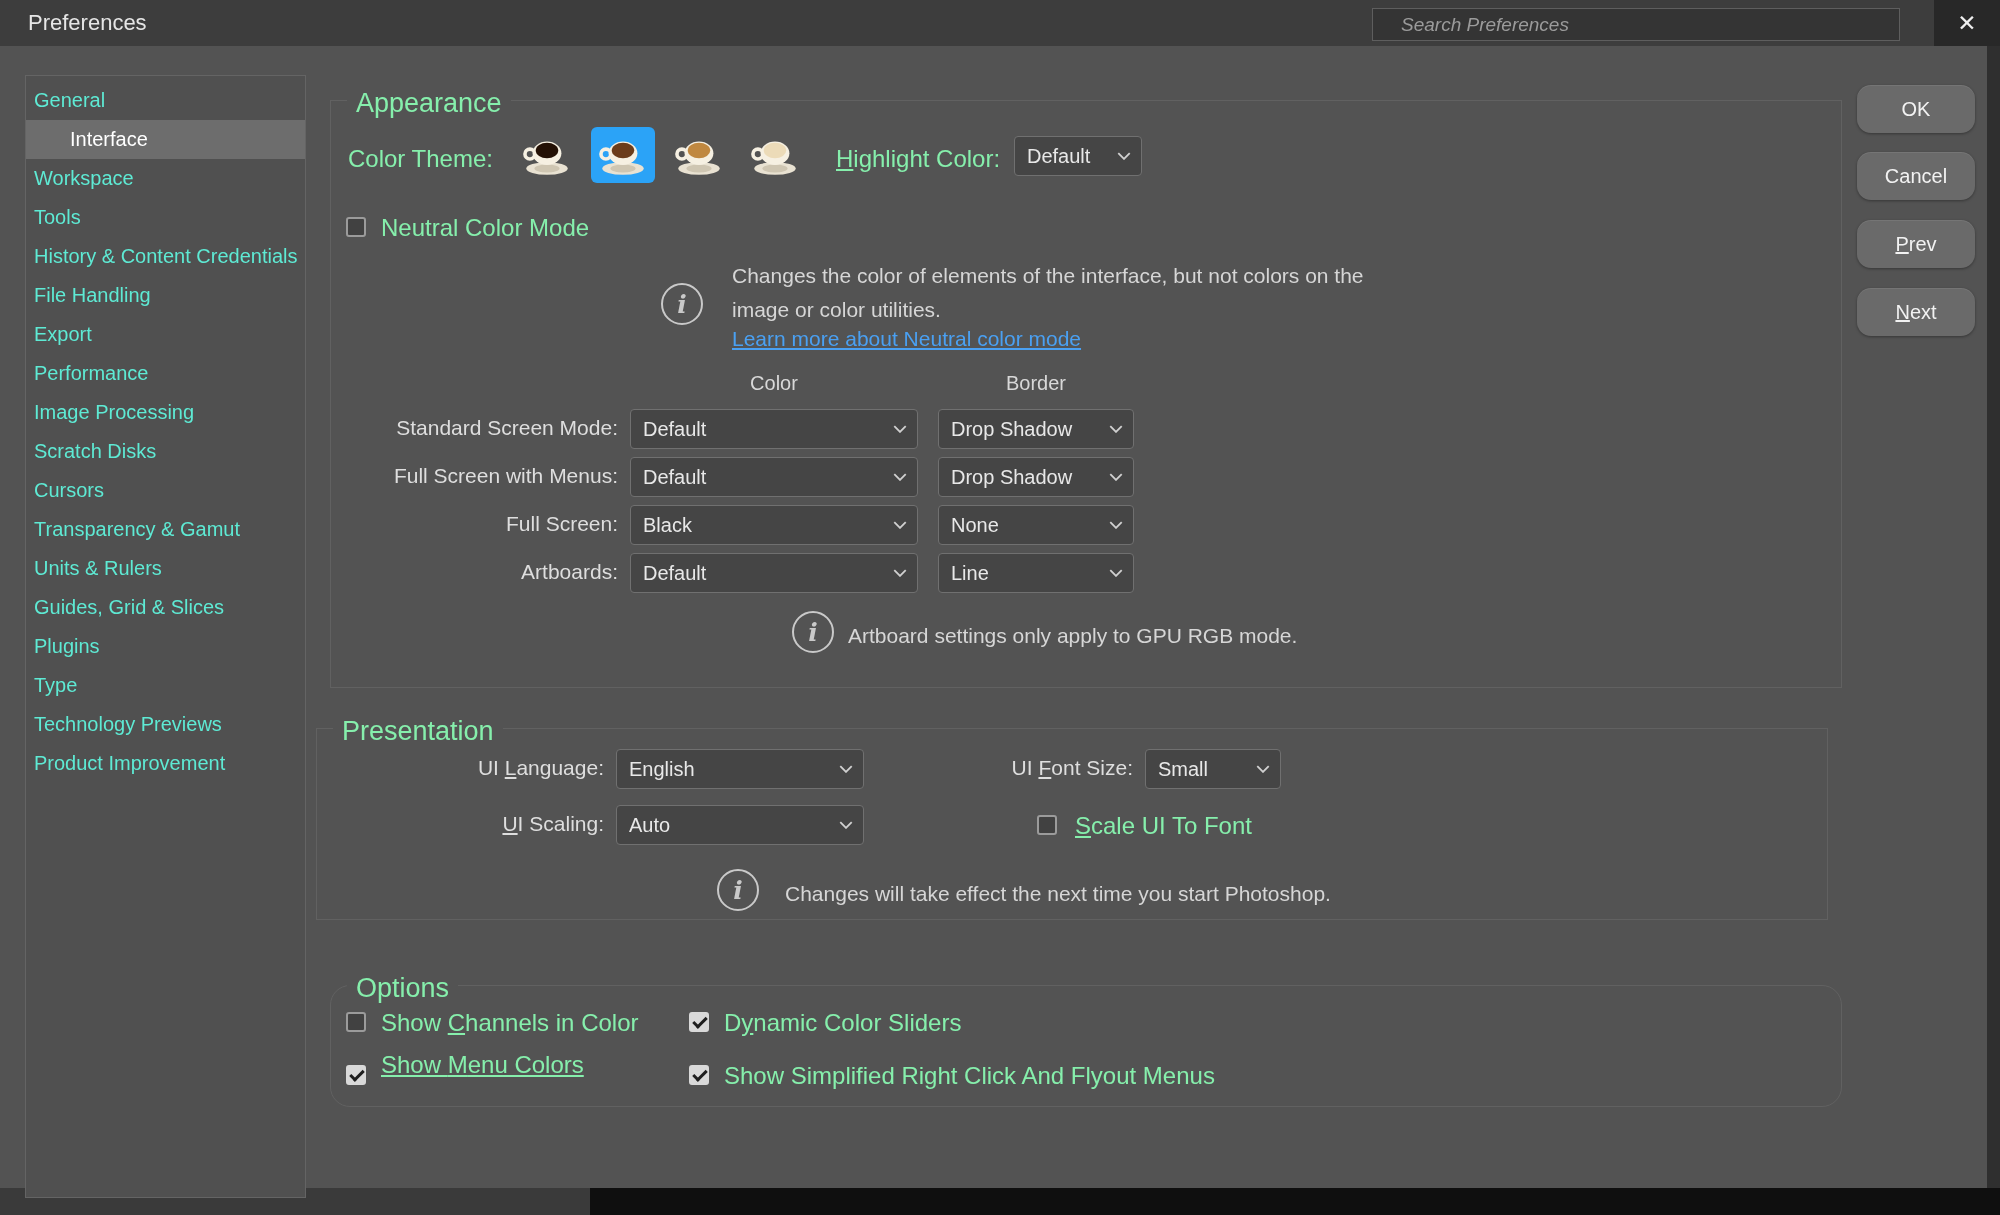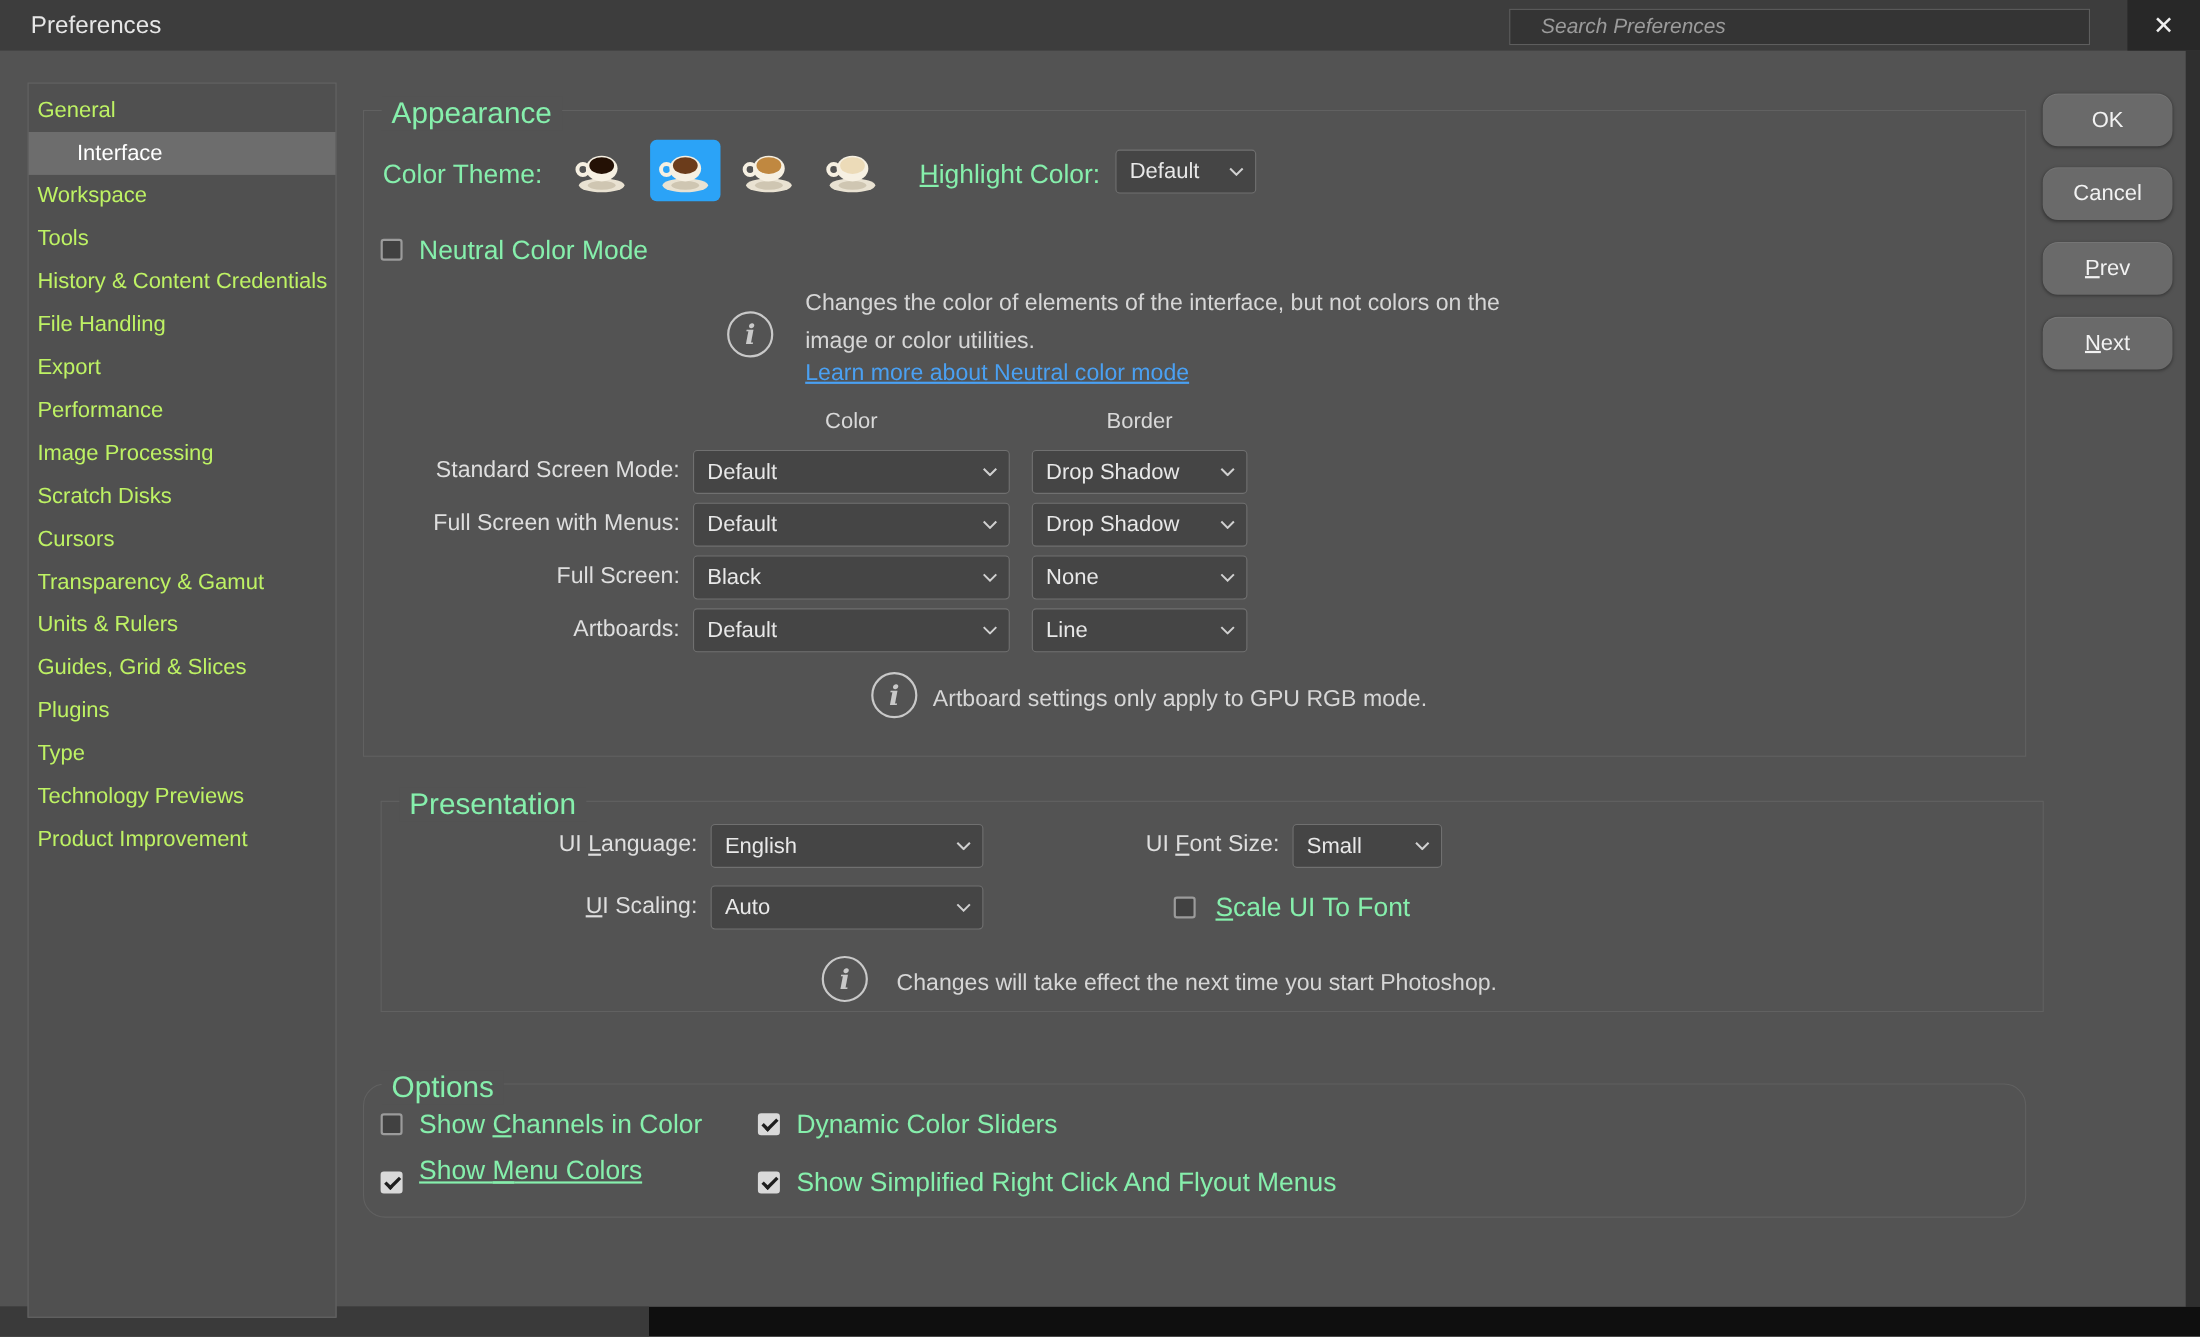--- a/index.html
+++ b/index.html
@@ -21,21 +21,21 @@
                  text-decoration:underline; white-space:nowrap; }
 
   
   .right-strip { position:absolute; right:0; top:46px; width:13px; height:1142px; background:#2f2f2f; }
   .bottom-strip { position:absolute; left:0; top:1188px; width:2000px; height:27px; background:#0f0f0f; }
   .bottom-strip-left { position:absolute; left:0; top:1188px; width:590px; height:27px; background:#3a3a3a; }
 
   
   .sidebar { position:absolute; left:25px; top:75px; width:281px; height:1123px; background:#505050;
              border:1px solid #646464; padding-top:5px; }
-  .side-item { height:39px; line-height:39px; padding-left:8px; font-size:20px; color:#bef264;
+  .side-item { height:39px; line-height:39px; padding-left:8px; font-size:20px; color:#5eead4;
                white-space:nowrap; cursor:default; }
   .side-item.selected { background:#6d6d6d; color:#ffffff;padding-left:44px; }
 
   
   .btn { position:absolute; left:1857px; width:118px; height:48px; border-radius:14px; background:#6a6a6a;
          color:#f2f2f2; font-size:20px; text-align:center; line-height:48px; cursor:default;
          box-shadow: inset 0 1px 0 rgba(255,255,255,0.08), 0 1px 3px rgba(0,0,0,0.35); }
 
   
   .group { position:absolute; border:1px solid #616161; }
@@ -235,21 +235,21 @@
       <span>Line</span>
       <svg class="chev" width="14" height="8" viewBox="0 0 12 7">
         <polyline points="1,1 6,6 11,1" fill="none" stroke="#d0d0d0" stroke-width="1.6"></polyline>
         </svg>
     </div>
 
     <div class="info-icon" style="left:461px; top:510px;">i</div>
     <span class="info-text" style="left:517px; top:518px;">Artboard settings only apply to GPU RGB mode.</span>
   </div>
 
-  <div class="group" style="left:346px; top:728px; width:1512px; height:192px;">
+  <div class="group" style="left:316px; top:728px; width:1512px; height:192px;">
     <span class="legend">Presentation</span>
 
     <span class="rowlabel" style="top:27px;">UI <u>L</u>anguage:</span>
     <div class="select" style="left:299px; top:20px; width:248px;">
       <span>English</span>
       <svg class="chev" width="14" height="8" viewBox="0 0 12 7">
         <polyline points="1,1 6,6 11,1" fill="none" stroke="#d0d0d0" stroke-width="1.6"></polyline>
         </svg>
     </div>
 

